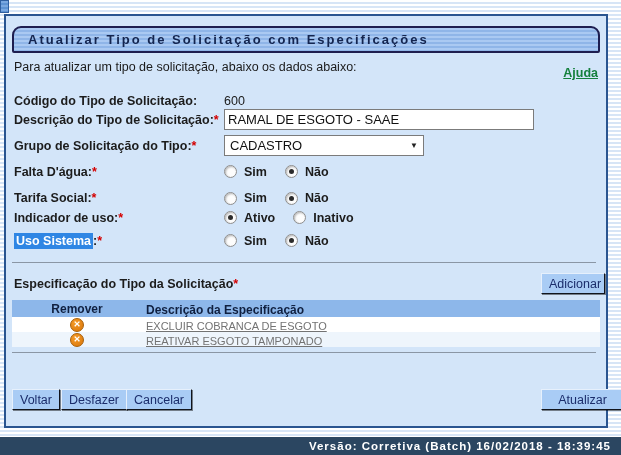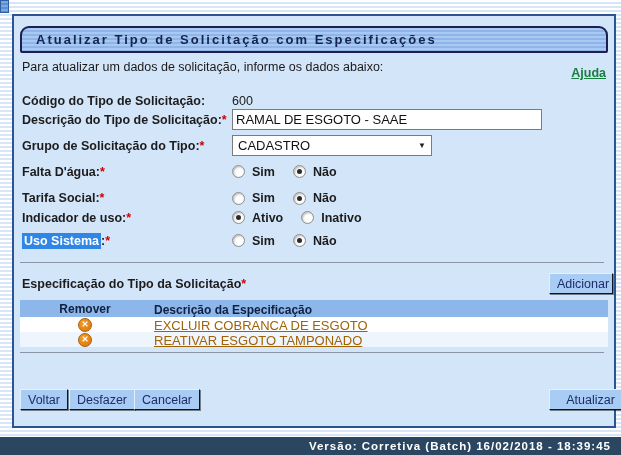--- a/index.html
+++ b/index.html
@@ -10,21 +10,21 @@
     background:repeating-linear-gradient(180deg,#ffffff 0px,#ffffff 2px,#d7e5f6 2px,#d7e5f6 4px);
     overflow:hidden;
     -webkit-font-smoothing:antialiased;
   }
   .corner-box {
     position:absolute; left:0; top:0; width:9px; height:13px;
     background:repeating-linear-gradient(180deg,#79a7e0 0 2px,#5d92d2 2px 4px);
     border:1px solid #2f5fa0;
   }
   .panel {
-    position:absolute; left:12px; top:14px; width:604px; height:414px;
+    position:absolute; left:4px; top:14px; width:604px; height:414px;
     background:#d3e5f9; border:2px solid #2a5590;
   }
   .titlebar {
     position:absolute; left:6px; top:10px; width:588px; height:27px;
     border:2px solid #1e1e50; border-radius:9px 9px 2px 2px;
     background:repeating-linear-gradient(180deg,#aac9f2 0 2px,#8fb5e8 2px 4px);
     display:flex; align-items:center; padding-left:14px;
   }
   .titlebar span {
     font-size:13px; font-weight:bold; letter-spacing:2px; color:#14254f;
@@ -81,21 +81,21 @@
   .t-header .c1 span, .t-header .c2 span { font-size:12px; font-weight:bold; color:#102040; }
   .t-header .c2, .t-row .c2 { flex:1; padding-left:4px; }
   .t-row { display:flex; align-items:center; height:15px; background:#ffffff; }
   .t-row.alt { background:#eef5fc; }
   .remove-icon {
     width:14px; height:14px; border-radius:50%;
     background:radial-gradient(circle at 35% 30%, #f59b28, #d9760a);
     border:1px solid #a85e06; color:#fff; font-size:8.5px; font-weight:bold;
     display:flex; align-items:center; justify-content:center; cursor:pointer; line-height:1;
   }
-  .spec-link { font-size:13px; color:#a16207; text-decoration:underline; cursor:pointer; }
+  .spec-link { font-size:11px; color:#737373; text-decoration:underline; cursor:pointer; }
   .actions .btn { position:absolute; top:373px; }
   .btn-voltar { left:6px; }
   .btn-desfazer { left:55px; }
   .btn-cancelar { left:120px; }
   .btn-atualizar { left:535px; width:83px; }
   .statusbar {
     position:absolute; left:0; bottom:0; width:621px; height:18px;
     background:#2b4661; display:flex; align-items:center; justify-content:flex-end;
     padding-right:10px;
   }
@@ -107,21 +107,21 @@
 <body>
 
 <div class="corner-box"></div>
 
 <div class="panel">
 
   <div class="titlebar">
     <span>Atualizar Tipo de Solicitação com Especificações</span>
   </div>
 
-  <div class="intro-text">Para atualizar um dados de solicitação, informe os dados abaixo:</div>
+  <div class="intro-text">Para atualizar um tipo de solicitação, abaixo os dados abaixo:</div>
   <a class="help-link">Ajuda</a>
 
   <div class="row top-codigo">
     <span class="lbl">Código do Tipo de Solicitação:</span>
     <span class="plain-value">600</span>
   </div>
 
   <div class="row top-desc">
     <span class="lbl"><span>Descrição do Tipo de Solicitação:</span><span class="req">*</span></span>
     <input class="text-input" type="text" value="RAMAL DE ESGOTO - SAAE" style="">

